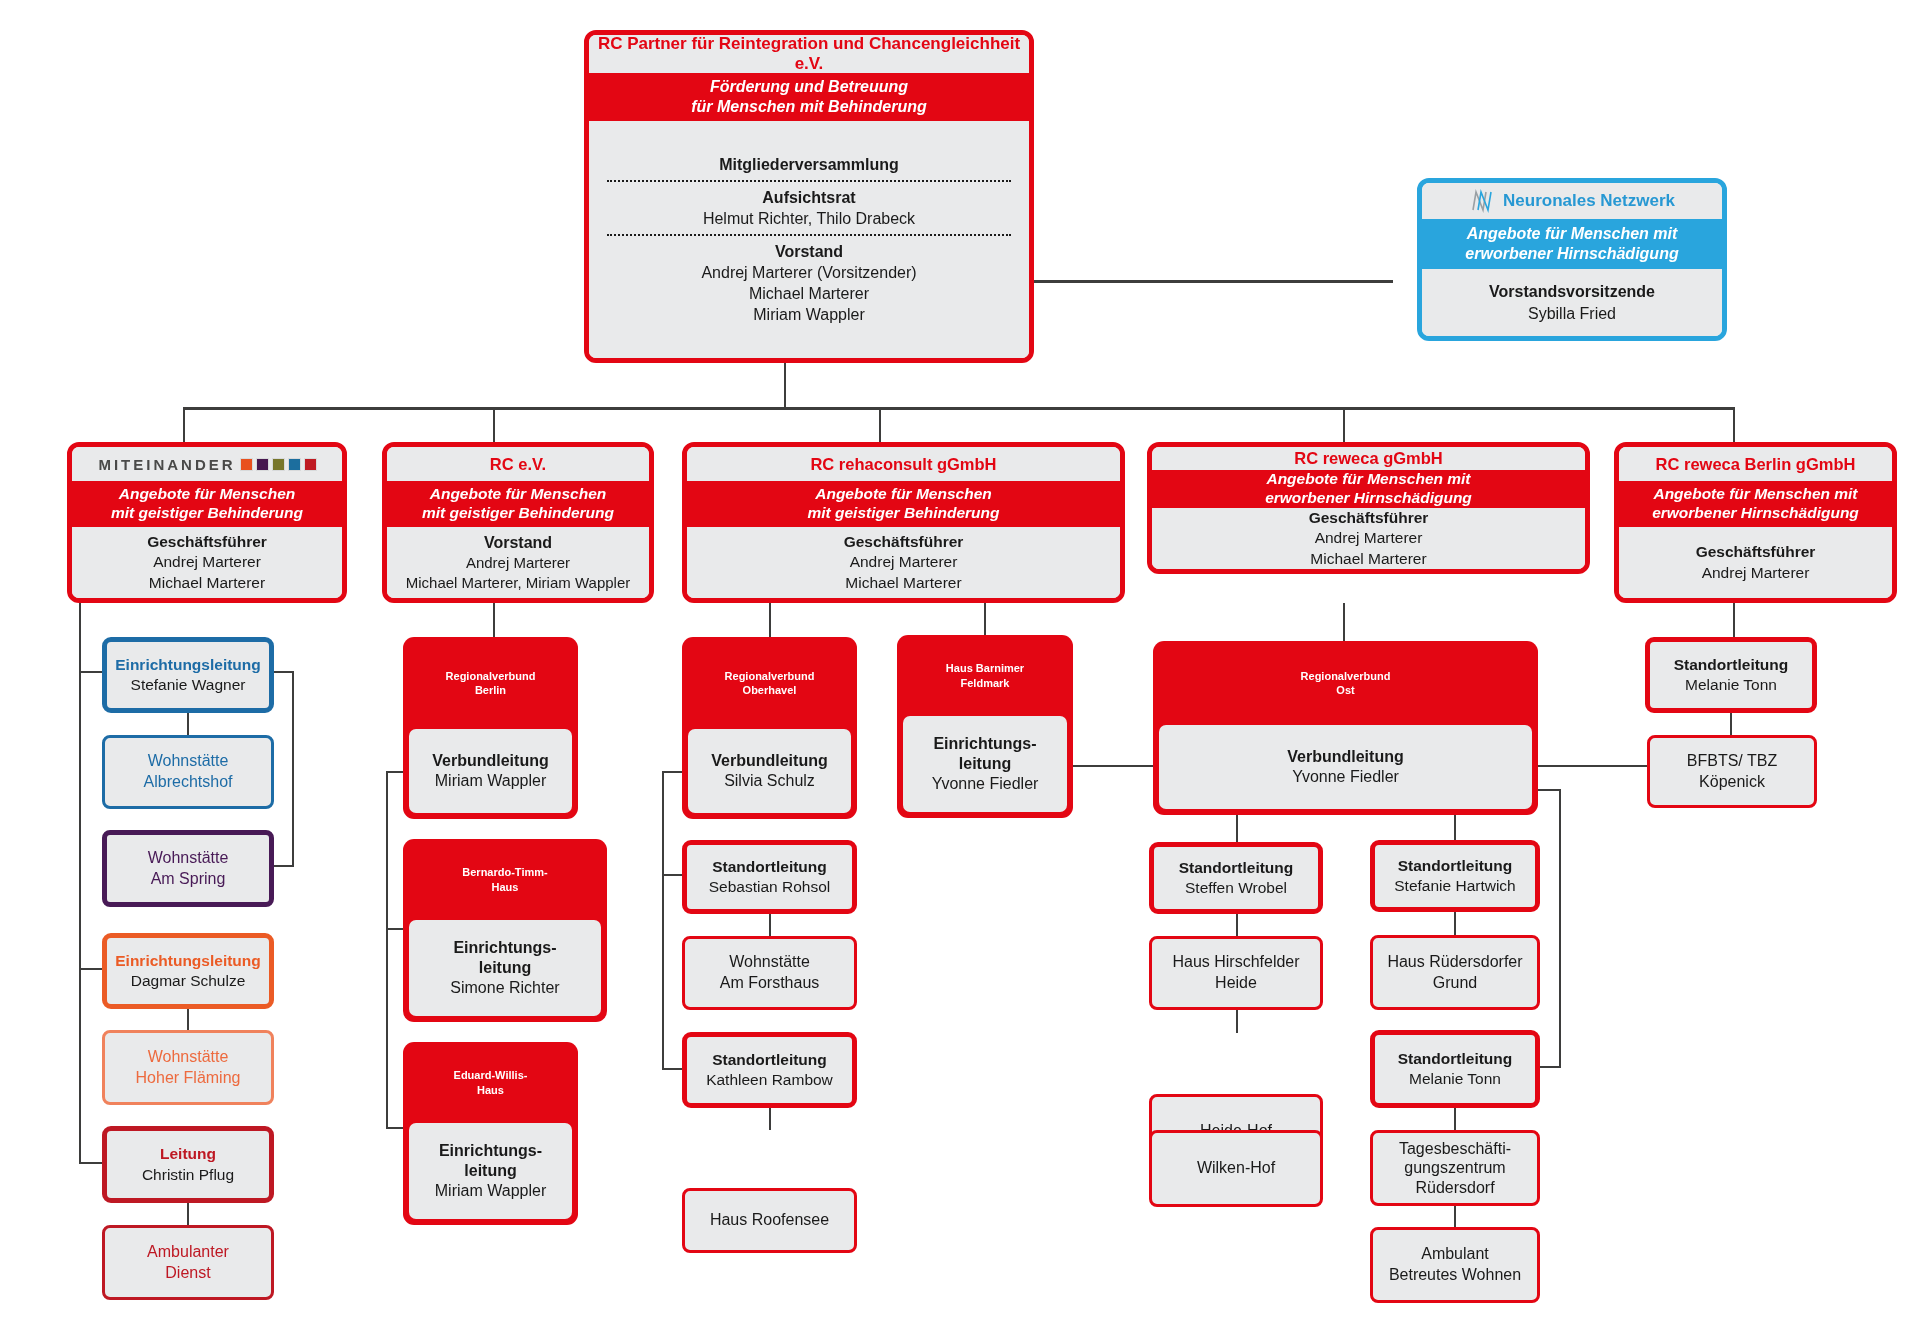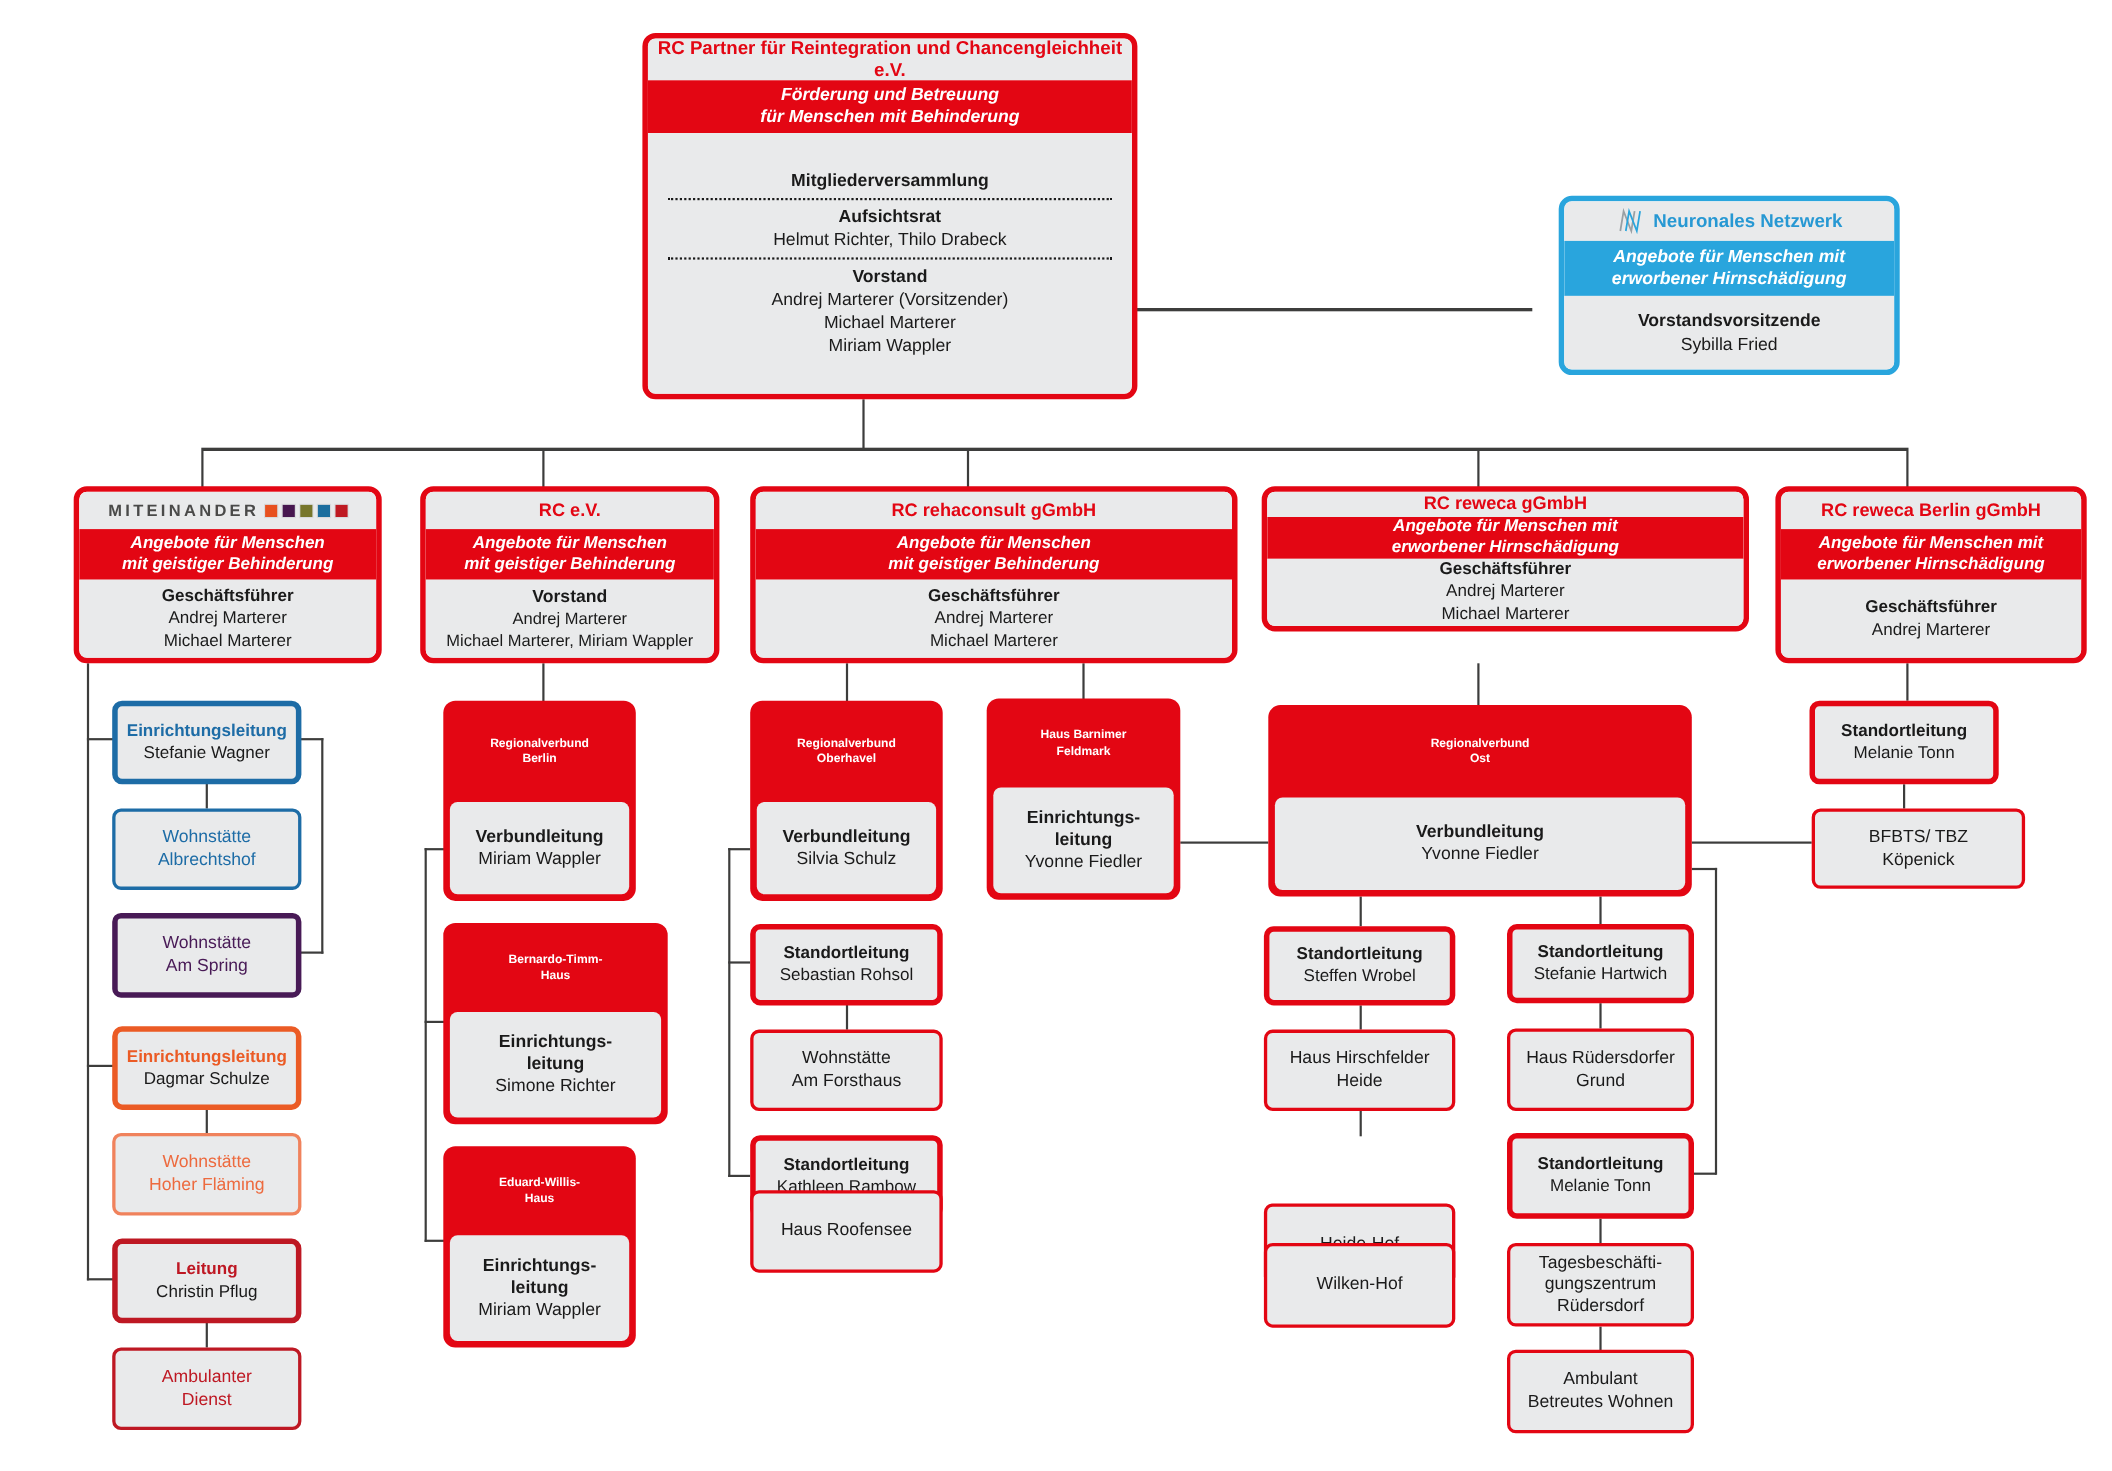--- a/index.html
+++ b/index.html
@@ -314,21 +314,21 @@
     <div>Sebastian Rohsol</div>
   </div>
   <div class="plain" style="left:682px;top:936px;width:175px;height:74px;">
     <div>Wohnstätte</div>
     <div>Am Forsthaus</div>
   </div>
   <div class="leader" style="left:682px;top:1032px;width:175px;height:76px;">
     <div class="role">Standortleitung</div>
     <div>Kathleen Rambow</div>
   </div>
-  <div class="plain" style="left:682px;top:1082px;width:175px;height:75px;">
+  <div class="plain" style="left:682px;top:1188px;width:175px;height:65px;">
     <div>Haus Roofensee</div>
   </div>
 
   <div class="rsolid" style="left:1153px;top:641px;width:385px;height:174px;">
     <div class="rtitle">
       <span>Regionalverbund</span>
       <span>Ost</span>
     </div>
     <div class="inset">
       <div class="b">Verbundleitung</div>
@@ -368,18 +368,18 @@
   </div>
   <div class="plain" style="left:1370px;top:1227px;width:170px;height:76px;">
     <div>Ambulant</div>
     <div>Betreutes Wohnen</div>
   </div>
 
   <div class="leader" style="left:1645px;top:637px;width:172px;height:76px;">
     <div class="role">Standortleitung</div>
     <div>Melanie Tonn</div>
   </div>
-  <div class="plain" style="left:1647px;top:735px;width:194px;height:73px;">
+  <div class="plain" style="left:1647px;top:735px;width:170px;height:73px;">
     <div>BFBTS/ TBZ</div>
     <div>Köpenick</div>
   </div>
 
 </div>
 
 </body></html>

